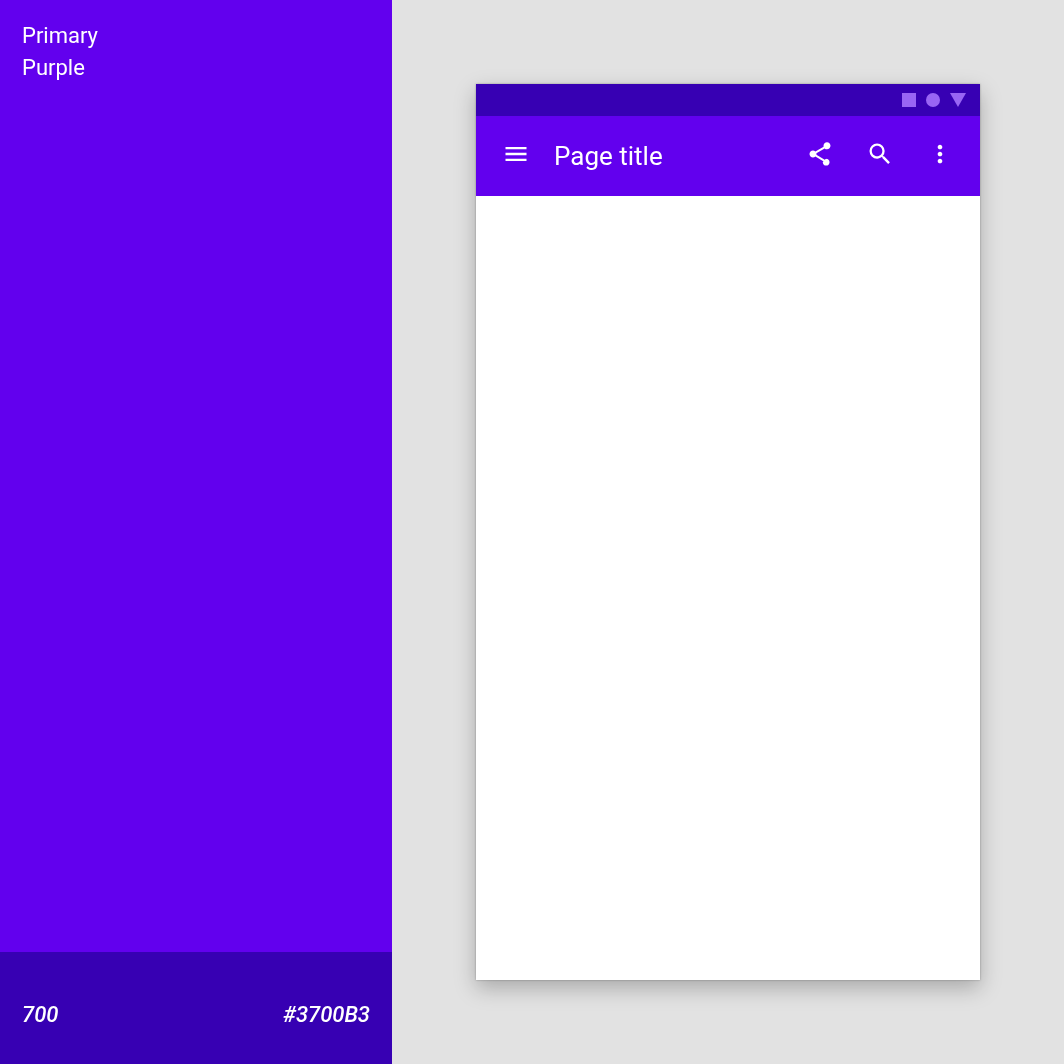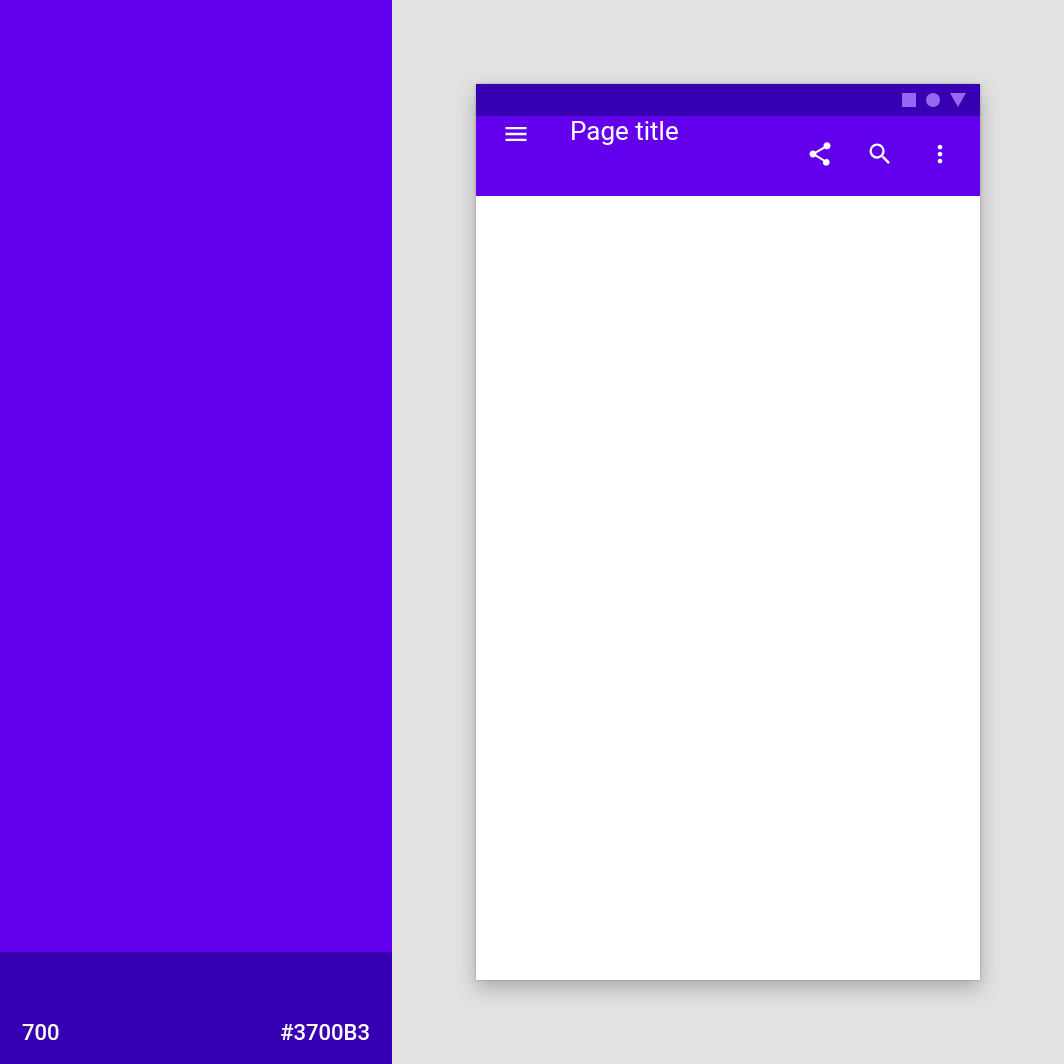--- a/index.html
+++ b/index.html
@@ -28,21 +28,21 @@
     justify-content:space-between;
     font-size:22px;
     font-weight:500;
   }
   .swatch-500 .swatch-row { bottom:20px; }
   .swatch-700 {
     height:112px;
     background:#3700B3;
     position:relative;
   }
-  .swatch-700 .swatch-row { bottom:19px; }
+  .swatch-700 .swatch-row { bottom:37px;font-style:italic; }
 
   
   .preview-area {
     flex:1;
     position:relative;
   }
   .device-frame {
     position:absolute;
     left:84px; 
     top:84px;
@@ -69,22 +69,23 @@
     border-left:8px solid transparent;
     border-right:8px solid transparent;
     border-top:14px solid #9965f4;
     background:none;
   }
 
   .app-bar {
     height:80px;
     background:#6200EE;
     display:flex;
+    align-items:center;
     padding:0 20px;
-    gap:34px;
+    gap:18px;
     color:#fff;
   }
   .app-bar-title {
     font-size:26px;
     font-weight:400;
     flex:0 0 auto;
   }
   .app-bar-spacer { flex:1; }
   .icon-btn {
     width:40px; height:40px;
@@ -100,20 +101,24 @@
     gap:20px;
   }
 
   .device-body { flex:1; background:#fff; }
 </style>
 </head>
 <body>
 
 <div class="swatch-panel">
   <div class="swatch-500">
+    <div class="top-labels">
+      <div>Primary</div>
+      <div>Purple</div>
+    </div>
   </div>
   <div class="swatch-700">
     <div class="swatch-row">
       <span>700</span>
       <span>#3700B3</span>
     </div>
   </div>
 </div>
 
 <div class="preview-area">

